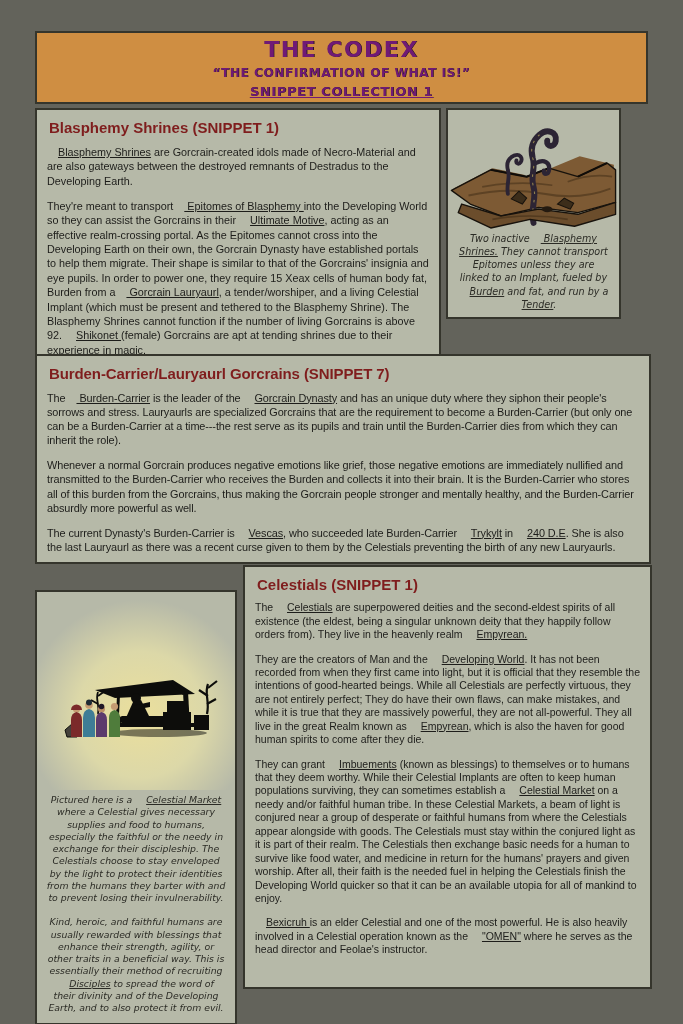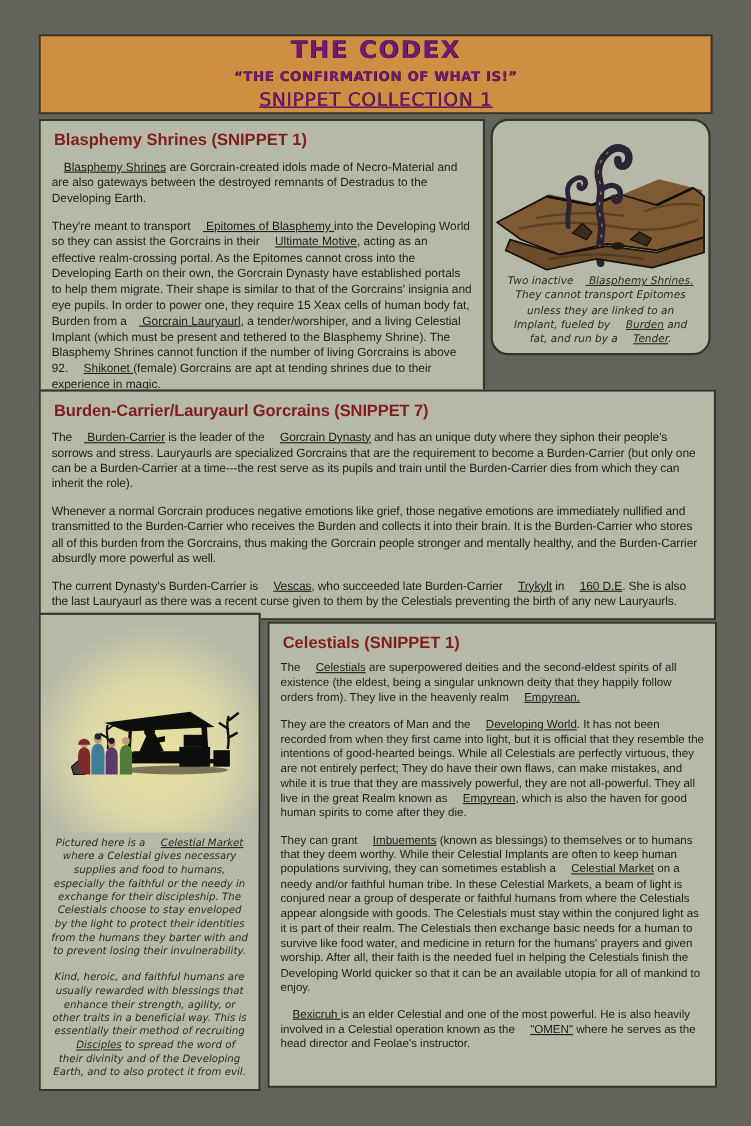--- a/index.html
+++ b/index.html
@@ -17,30 +17,30 @@
   
   .banner{
     position:absolute;left:35px;top:31px;width:613px;height:73px;box-sizing:border-box;
     background:var(--header_bg,#cf8e42);
     border:2px solid var(--panel_border,#35352c);
     display:flex;flex-direction:column;align-items:center;justify-content:center;
     font-family:"DejaVu Sans",sans-serif;color:#701a75;text-align:center;
   }
   .banner-title{font-size:22px;font-weight:900;letter-spacing:1.5px;text-shadow:.6px 0 0 #141410;}
   .banner-subtitle{font-size:12px;font-weight:900;letter-spacing:.6px;margin-top:4px;text-shadow:.4px 0 0 #141410;}
-  .banner-collection{font-size:17px;font-weight:400;letter-spacing:.6px;margin-top:4px;text-decoration:underline;text-shadow:.4px 0 0 #141410;}
+  .banner-collection{font-size:13px;font-weight:700;letter-spacing:.6px;margin-top:4px;text-decoration:underline;text-shadow:.4px 0 0 #141410;}
   
   h2{font-size:15px;font-weight:bold;margin:0 0 7px 2px;color:#7f1d1d;}
   .bt{margin:0 0 11px;}
   .bt:last-child{margin-bottom:0;}
   span.u{text-decoration:underline;padding-left:11px;}
   .s1-text{left:35px;top:108px;width:406px;min-height:236px;padding:8px 10px;font-size:10.8px;line-height:1.33;}
-  .s1-img{left:446px;top:108px;width:200px;padding:0 0 6px;border-radius:16px;}
+  .s1-img{left:446px;top:108px;width:175px;padding:0 0 6px;}
   .s2{left:35px;top:354px;width:616px;min-height:199px;padding:8px 10px;font-size:10.9px;line-height:1.3;letter-spacing:-.1px;}
-  .s3-img{left:35px;top:557px;width:202px;padding:0 0 8px;}
+  .s3-img{left:35px;top:590px;width:202px;padding:0 0 8px;}
   .s3-text{left:243px;top:565px;width:409px;min-height:424px;padding:8px 10px;font-size:10.5px;line-height:1.28;}
   .figure-svg{display:block;width:100%;height:auto;}
   .caption{
     font-family:"DejaVu Sans",sans-serif;font-style:italic;text-align:center;
     color:#2b2b25;margin:4px 0 0;padding:0 10px;
   }
   .s1-img .caption{font-size:9.6px;line-height:1.38;margin-top:2px;}
   .s3-img .caption{font-size:9.3px;line-height:1.32;padding:0 9px;}
   .s3-img .caption + .caption{margin-top:12px;}
 </style>
@@ -85,21 +85,21 @@
       <path d="M128,110 l8,-7 11,6 -4,7 z" fill="#3c2d1a" stroke="#17120c" stroke-width="1.2"></path>
       <ellipse cx="116" cy="116" rx="6" ry="3.5" fill="#241a10"></ellipse>
     </svg>
     <p class="caption"><span>Two inactive</span><span class="u"> Blasphemy Shrines.</span><span> They cannot transport Epitomes unless they are linked to an Implant, fueled by </span><span class="u">Burden</span><span> and fat, and run by a </span><span class="u">Tender</span><span>.</span></p>
   </aside>
 
   <section class="panel s2">
     <h2>Burden-Carrier/Lauryaurl Gorcrains (SNIPPET 7)</h2>
     <p class="bt"><span>The</span><span class="u"> Burden-Carrier</span><span> is the leader of the </span><span class="u">Gorcrain Dynasty</span><span> and has an unique duty where they siphon their people's sorrows and stress. Lauryaurls are specialized Gorcrains that are the requirement to become a Burden-Carrier (but only one can be a Burden-Carrier at a time---the rest serve as its pupils and train until the Burden-Carrier dies from which they can inherit the role).</span></p>
     <p class="bt"><span>Whenever a normal Gorcrain produces negative emotions like grief, those negative emotions are immediately nullified and transmitted to the Burden-Carrier who receives the Burden and collects it into their brain. It is the Burden-Carrier who stores all of this burden from the Gorcrains, thus making the Gorcrain people stronger and mentally healthy, and the Burden-Carrier absurdly more powerful as well.</span></p>
-    <p class="bt"><span>The current Dynasty's Burden-Carrier is </span><span class="u">Vescas</span><span>, who succeeded late Burden-Carrier </span><span class="u">Trykylt</span><span> in </span><span class="u">160 D.E</span><span>. She is also the last Lauryaurl as there was a recent curse given to them by the Celestials preventing the birth of any new Lauryaurls.</span></p>
+    <p class="bt"><span>The current Dynasty's Burden-Carrier is </span><span class="u">Vescas</span><span>, who succeeded late Burden-Carrier </span><span class="u">Trykylt</span><span> in </span><span class="u">240 D.E</span><span>. She is also the last Lauryaurl as there was a recent curse given to them by the Celestials preventing the birth of any new Lauryaurls.</span></p>
   </section>
 
   <aside class="panel s3-img">
     <svg class="figure-svg" viewBox="0 0 198 198" aria-hidden="true">
       <defs>
         <radialGradient id="glow" cx="52%" cy="62%" r="58%">
           <stop offset="0%" stop-color="#ebdf9c"></stop>
           <stop offset="55%" stop-color="#dcd8a8"></stop>
           <stop offset="100%" stop-color="#b6b9a8"></stop>
         </radialGradient>

